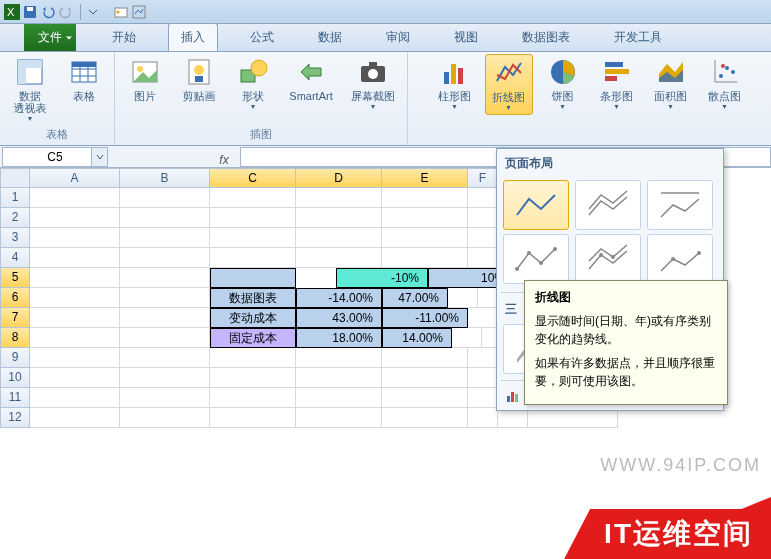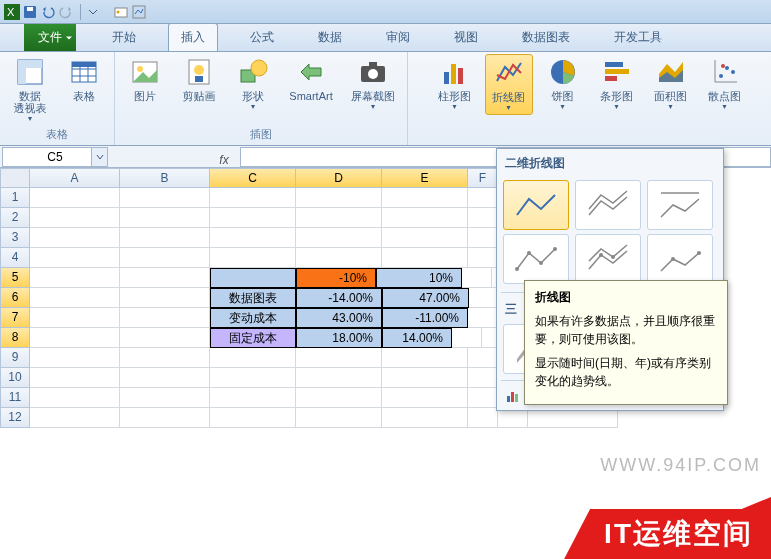--- a/index.html
+++ b/index.html
@@ -364,33 +364,33 @@
       <div class="cell" style="width: 86px;"></div>
       <div class="cell" style="width: 30px;"></div>
       <div class="cell" style="width: 30px;"></div>
       <div class="cell" style="width: 90px;"></div>
     </div>
     <div class="row">
       <div class="row-h sel">5</div>
       <div class="cell" style="width: 90px;"></div>
       <div class="cell" style="width: 90px;"></div>
       <div class="cell tbl" style="width: 86px; background: rgb(185, 209, 237);"></div>
-      <div class="cell tbl data" style="width: 80px; background: #f97316;">-10%</div>
+      <div class="cell tbl data" style="width: 92px; background: #5eead4; margin-left: 40px;">-10%</div>
       <div class="cell tbl data" style="width: 86px; background: rgb(185, 209, 237);">10%</div>
       <div class="cell" style="width: 30px;"></div>
       <div class="cell" style="width: 30px;"></div>
       <div class="cell" style="width: 90px;"></div>
     </div>
     <div class="row">
       <div class="row-h sel">6</div>
       <div class="cell" style="width: 90px;"></div>
       <div class="cell" style="width: 90px;"></div>
       <div class="cell tbl" style="width: 86px; background: rgb(185, 209, 237);">数据图表</div>
       <div class="cell tbl data" style="width: 86px; background: rgb(185, 209, 237);">-14.00%</div>
-      <div class="cell tbl data" style="width: 87px; background: rgb(185, 209, 237);">47.00%</div>
+      <div class="cell tbl data" style="width: 66px; background: rgb(185, 209, 237);">47.00%</div>
       <div class="cell" style="width: 30px;"></div>
       <div class="cell" style="width: 30px;"></div>
       <div class="cell" style="width: 90px;"></div>
     </div>
     <div class="row">
       <div class="row-h sel">7</div>
       <div class="cell" style="width: 90px;"></div>
       <div class="cell" style="width: 90px;"></div>
       <div class="cell tbl" style="width: 86px; background: rgb(185, 209, 237);">变动成本</div>
       <div class="cell tbl data" style="width: 86px; background: rgb(185, 209, 237);">43.00%</div>
@@ -450,21 +450,21 @@
       <div class="cell" style="width: 86px;"></div>
       <div class="cell" style="width: 86px;"></div>
       <div class="cell" style="width: 86px;"></div>
       <div class="cell" style="width: 30px;"></div>
       <div class="cell" style="width: 30px;"></div>
       <div class="cell" style="width: 90px;"></div>
     </div>
   </div>
 
 <div class="dropdown">
-  <div class="dd-title">二维折线图</div>
+  <div class="dd-title">页面布局</div>
   <div class="dd-row">
     <div class="dd-item hovered">
         <svg width="50" height="36">
           <polyline points="6,28 18,12 30,22 44,8" stroke="#3b6fb5" fill="none" stroke-width="2"></polyline>
         </svg>
       </div>
     <div class="dd-item">
         <svg width="50" height="36">
           <polyline points="6,28 18,14 30,22 44,10" stroke="#888" fill="none" stroke-width="1.5"></polyline>
           <polyline points="6,22 18,8 30,16 44,4" stroke="#888" fill="none" stroke-width="1.5"></polyline>
@@ -518,19 +518,19 @@
           <rect x="6" y="4" width="3" height="10" fill="#c44"></rect>
           <rect x="10" y="6" width="3" height="8" fill="#7bbf7b"></rect>
         </svg>
       </span>
     <span>所有图表类型</span>
   </div>
 </div>
 
 <div class="tooltip">
   <div class="tt-title">折线图</div>
+  <p>显示随时间(日期、年)或有序类别变化的趋势线。</p>
   <p>如果有许多数据点，并且顺序很重要，则可使用该图。</p>
-  <p>显示随时间(日期、年)或有序类别变化的趋势线。</p>
 </div>
 
 <div class="wm1">WWW.94IP.COM</div>
 <div class="red-tri"></div>
 <div class="wm2">IT运维空间</div>
 
 </body></html>

